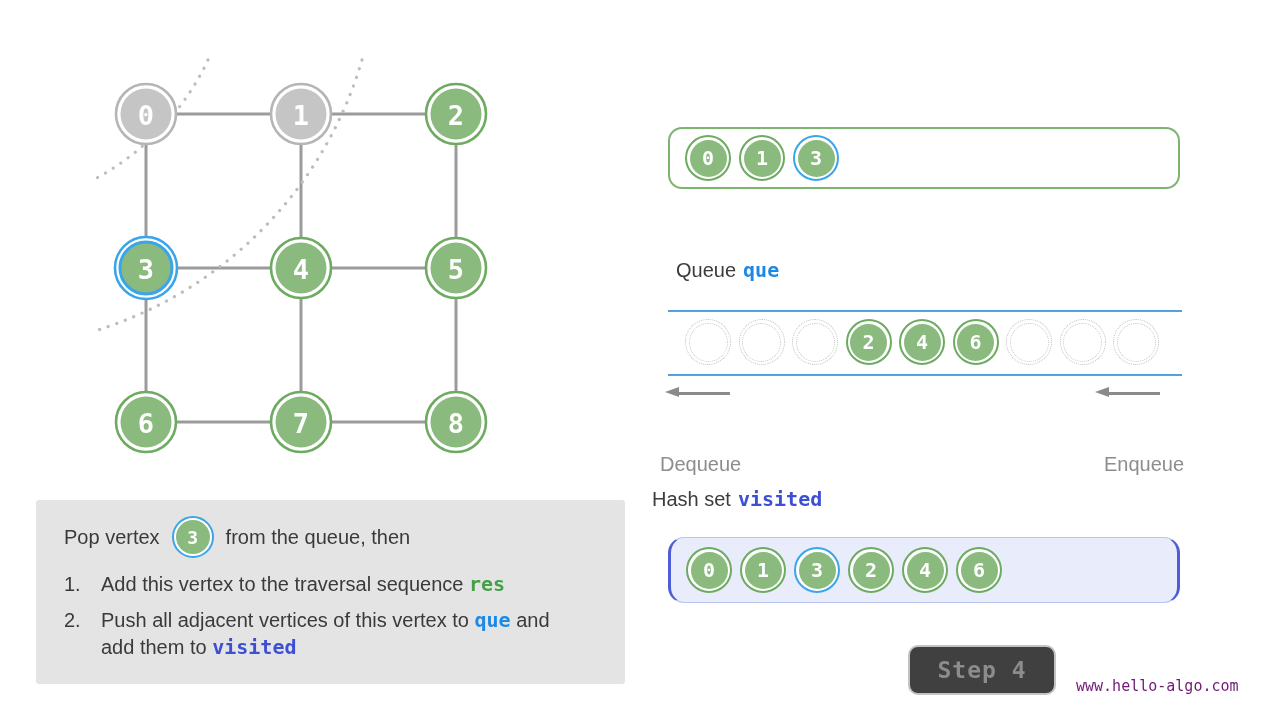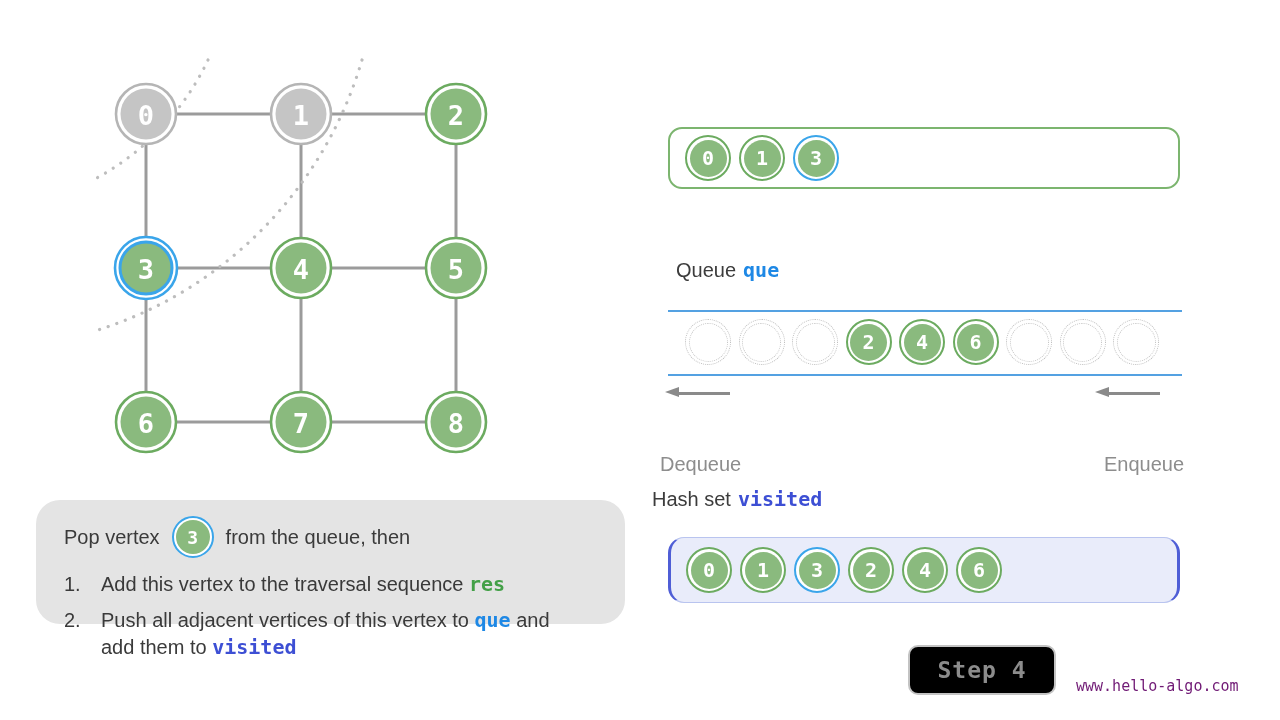--- a/index.html
+++ b/index.html
@@ -43,30 +43,30 @@
   .slot-in{flex:1;border-radius:50%;border:1.5px dotted #c6c6c6;}
 
   
   .q-arrow{position:absolute;top:392px;width:52px;height:3px;background:#8a8a8a;}
   .q-arrow::before{content:"";position:absolute;left:-13px;top:-5px;width:0;height:0;
         border-top:5.5px solid transparent;border-bottom:5.5px solid transparent;
         border-right:14px solid #8a8a8a;}
   .q-label{position:absolute;top:417px;font-size:20px;color:#8d8d8d;margin-top:36px;}
 
   
-  .note{position:absolute;left:36px;top:500px;width:589px;height:124px;background:#e4e4e4;
-        border-radius:24px;box-sizing:border-box;padding:13px 20px 0 28px;font-size:20px;color:#3a3a3a;}
+  .note{position:absolute;left:36px;top:500px;width:589px;height:184px;background:#e4e4e4;
+        border-radius:3px;box-sizing:border-box;padding:13px 20px 0 28px;font-size:20px;color:#3a3a3a;}
   .note-line1{display:flex;align-items:center;gap:12px;height:48px;}
   .note-list{margin-top:10px;display:flex;flex-direction:column;gap:9px;}
   .note-item{display:flex;line-height:27px;}
   .note-num{width:37px;flex:none;}
   .note-text{width:478px;}
 
   
-  .step-box{position:absolute;left:908px;top:645px;width:148px;height:50px;background:#000000;
+  .step-box{position:absolute;left:908px;top:645px;width:148px;height:50px;background:#404040;
         border:2px solid #c3c3c3;border-radius:10px;box-sizing:border-box;
         display:flex;align-items:center;justify-content:center;
         font-family:"DejaVu Sans Mono",monospace;font-weight:bold;font-size:23px;color:#8c8c8c;
         letter-spacing:1px;}
   .watermark{position:absolute;left:1076px;top:677px;font-family:"DejaVu Sans Mono",monospace;
         font-size:15px;color:#701a75;}
 </style>
 </head>
 <body>
 

